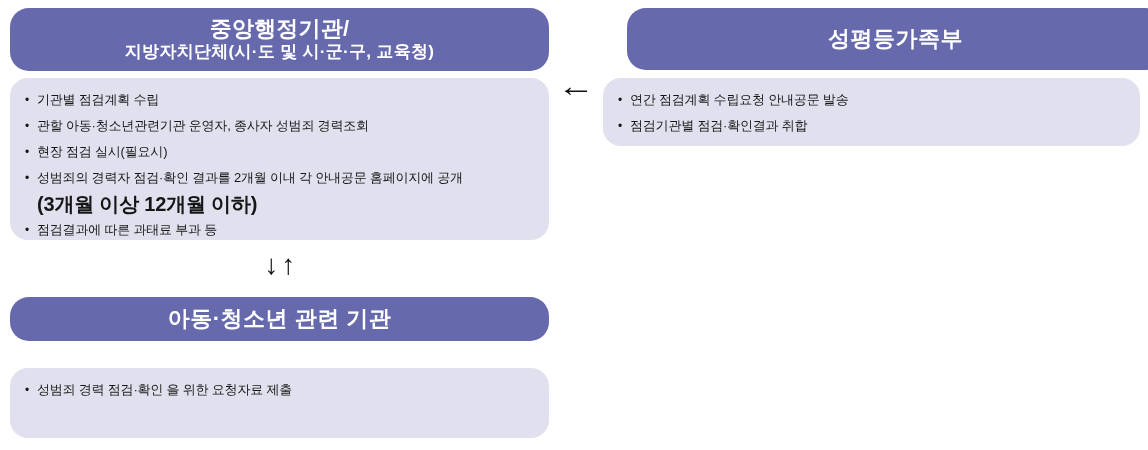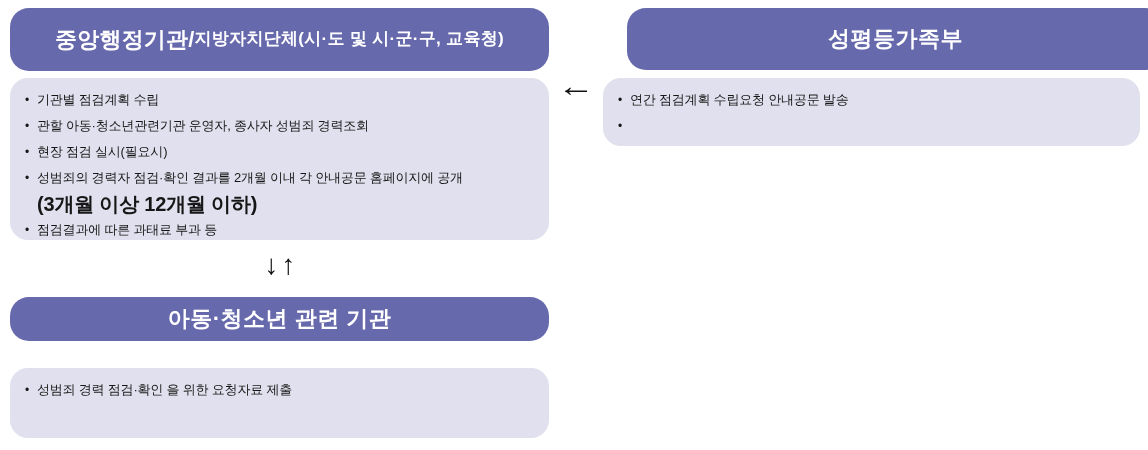--- a/index.html
+++ b/index.html
@@ -12,21 +12,21 @@
   *{margin:0;padding:0;box-sizing:border-box;}
   html,body{background:#ffffff;}
   body{
     font-family:"Liberation Sans","DejaVu Sans",sans-serif;
     width:1148px;height:450px;overflow:hidden;position:relative;
   }
   .canvas{position:relative;width:1148px;height:450px;background:#ffffff;}
 
   .hdr{
     position:absolute;background:var(--header-bg);color:var(--header-text);
-    border-radius:19px;display:flex;
+    border-radius:19px;display:flex;flex-direction:column;
     align-items:center;justify-content:center;text-align:center;
   }
   .hdr-l1{font-size:22px;font-weight:800;line-height:1.15;letter-spacing:0.2px;}
   .hdr-l2{font-size:17px;font-weight:700;line-height:1.3;letter-spacing:0.3px;}
   .hdr-single{font-size:22px;font-weight:800;letter-spacing:0.5px;}
 
   .bodybox{
     position:absolute;background:var(--body-bg);color:var(--body-text);
     border-radius:18px;padding:9px 18px 8px 15px;
   }
@@ -100,20 +100,21 @@
     <div class="hdr-single">성평등가족부</div>
   </div>
 
   <div class="bodybox" id="right-body">
     <div class="li">
       <span class="bullet">•</span>
       <span class="li-text">연간 점검계획 수립요청 안내공문 발송</span>
     </div>
     <div class="li">
       <span class="bullet">•</span>
+      <span class="li-text">점검기관별 점검·확인결과 취합</span>
     </div>
   </div>
 
   <div class="arrow-left">←</div>
 
   <div class="arrow-vpair">
     <span>↓</span>
     <span>↑</span>
   </div>
 

